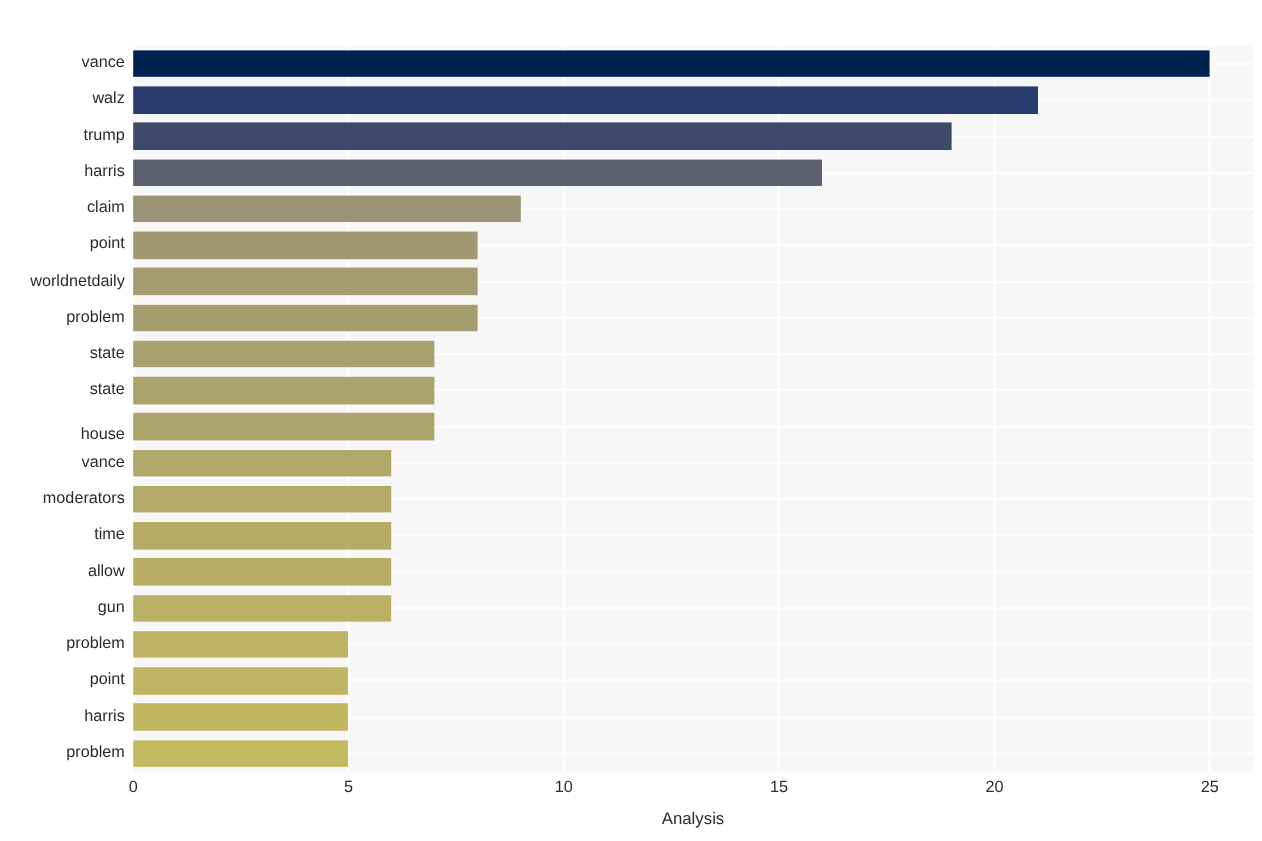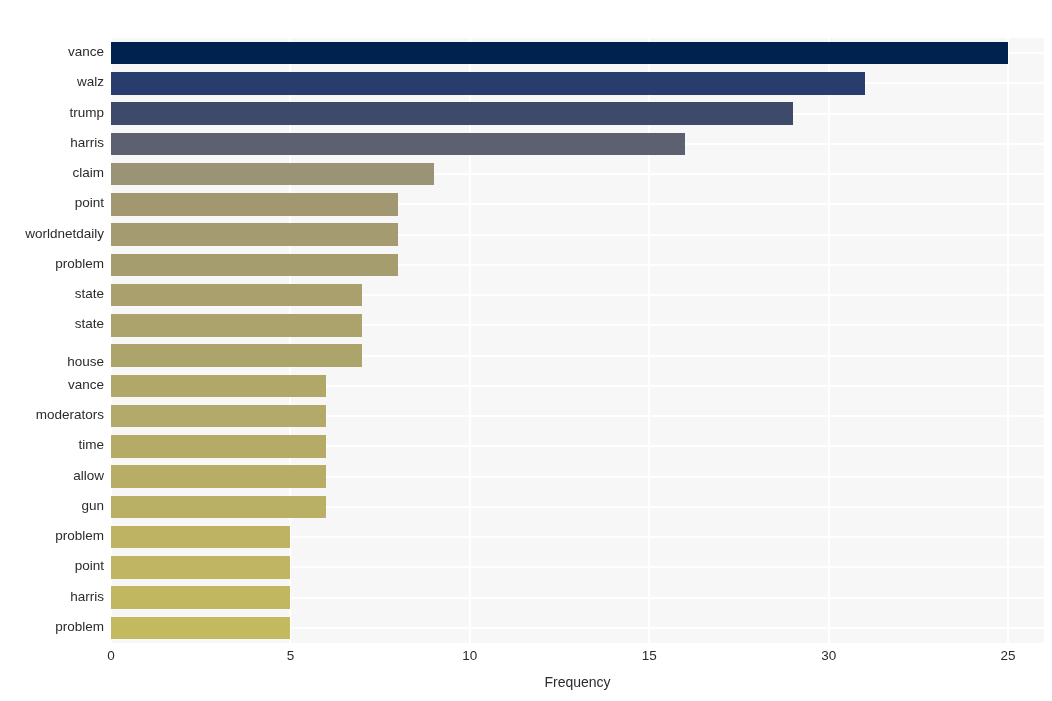--- a/index.html
+++ b/index.html
@@ -189,19 +189,19 @@
       <div class="ylabel" style="top: 490.125px;">problem</div>
       <div class="ylabel" style="top: 520.375px;">point</div>
       <div class="ylabel" style="top: 550.625px;">harris</div>
       <div class="ylabel" style="top: 580.875px;">problem</div>
     </div>
   <div id="xlabels">
       <div class="xlabel" style="left: 111px;">0</div>
       <div class="xlabel" style="left: 290.423px;">5</div>
       <div class="xlabel" style="left: 469.846px;">10</div>
       <div class="xlabel" style="left: 649.269px;">15</div>
-      <div class="xlabel" style="left: 828.692px;">30</div>
+      <div class="xlabel" style="left: 828.692px;">20</div>
       <div class="xlabel" style="left: 1008.12px;">25</div>
     </div>
 
-  <div id="xaxis-title">Frequency</div>
+  <div id="xaxis-title">Analysis</div>
 
 </div>
 
 </body></html>

